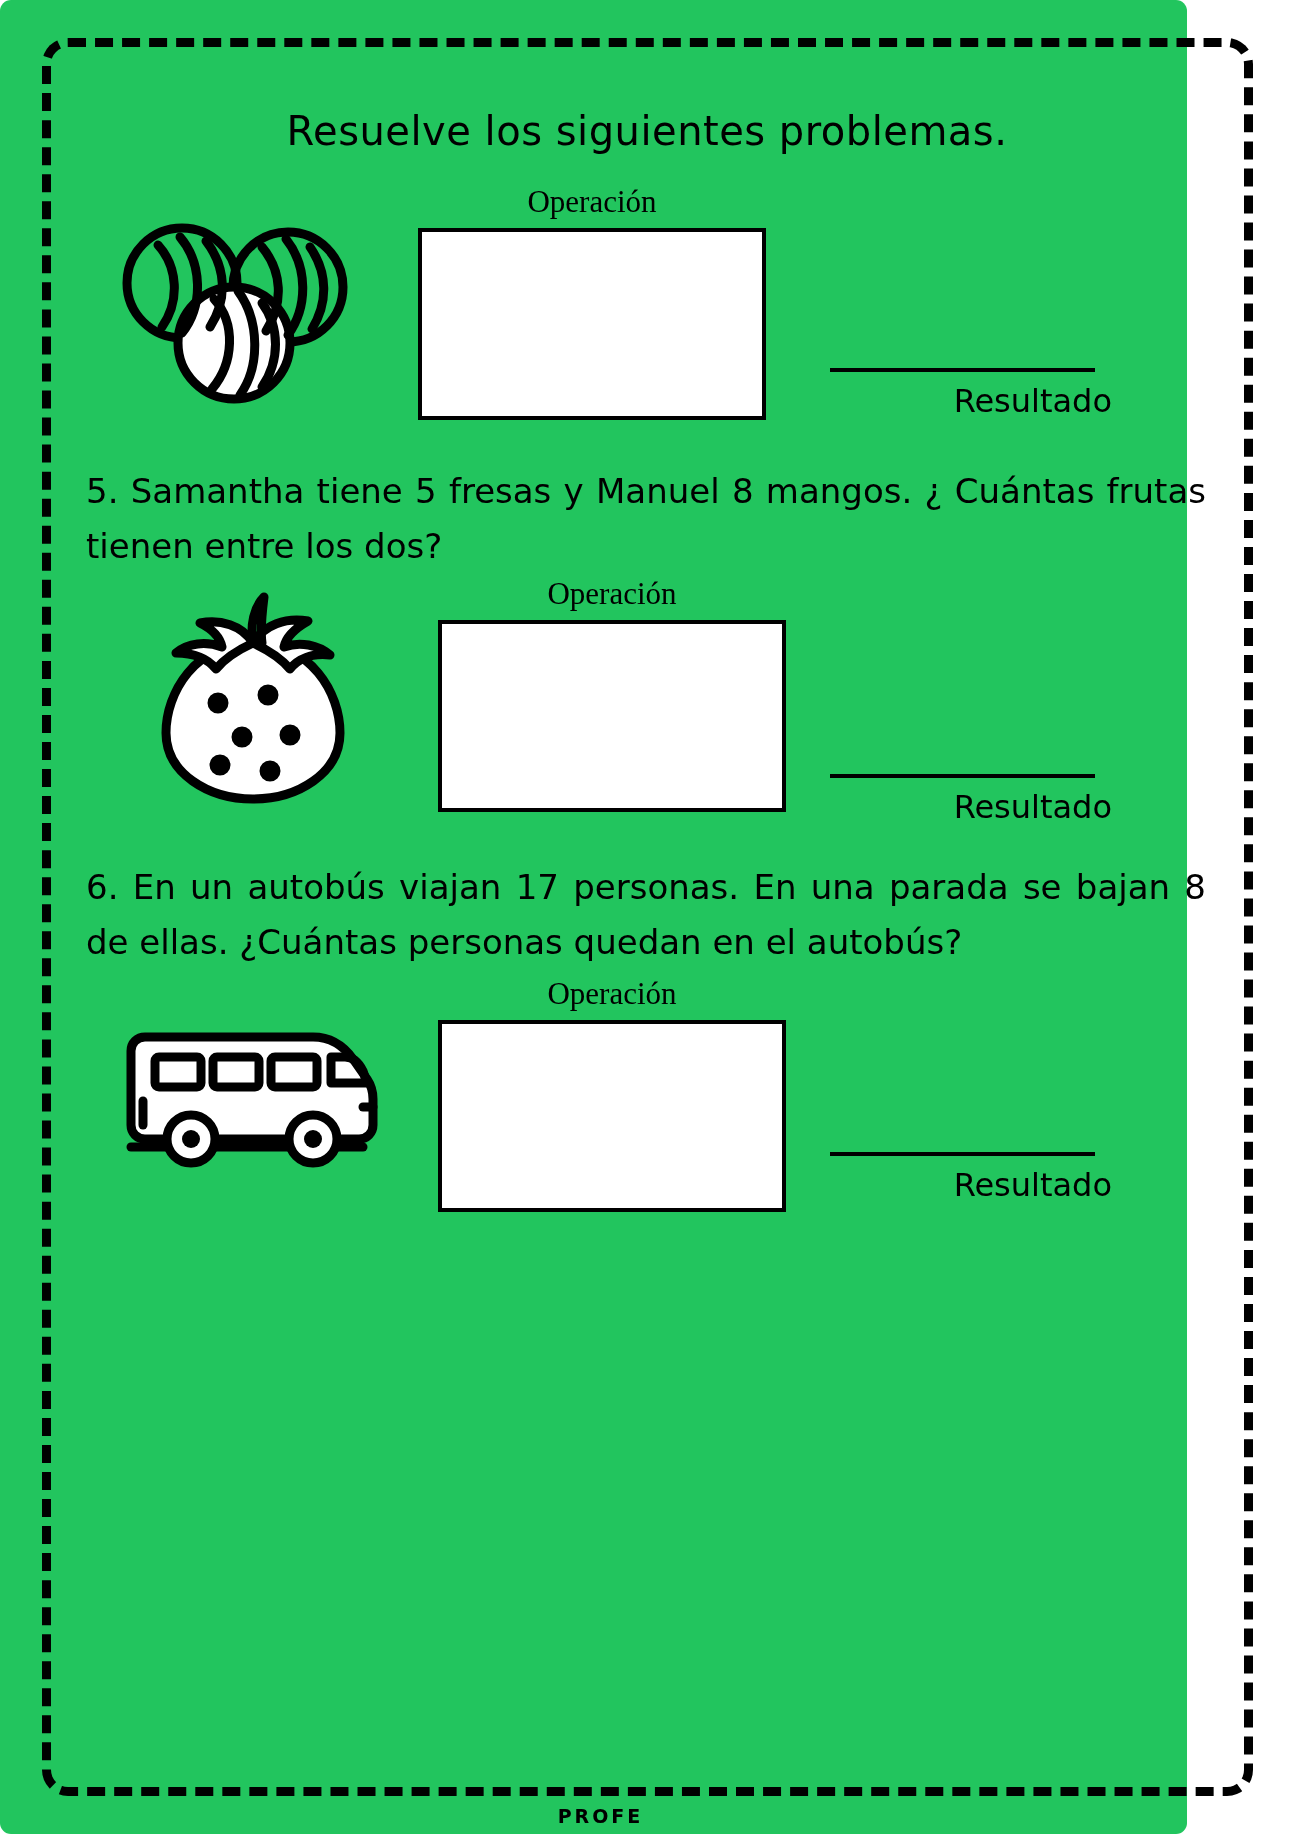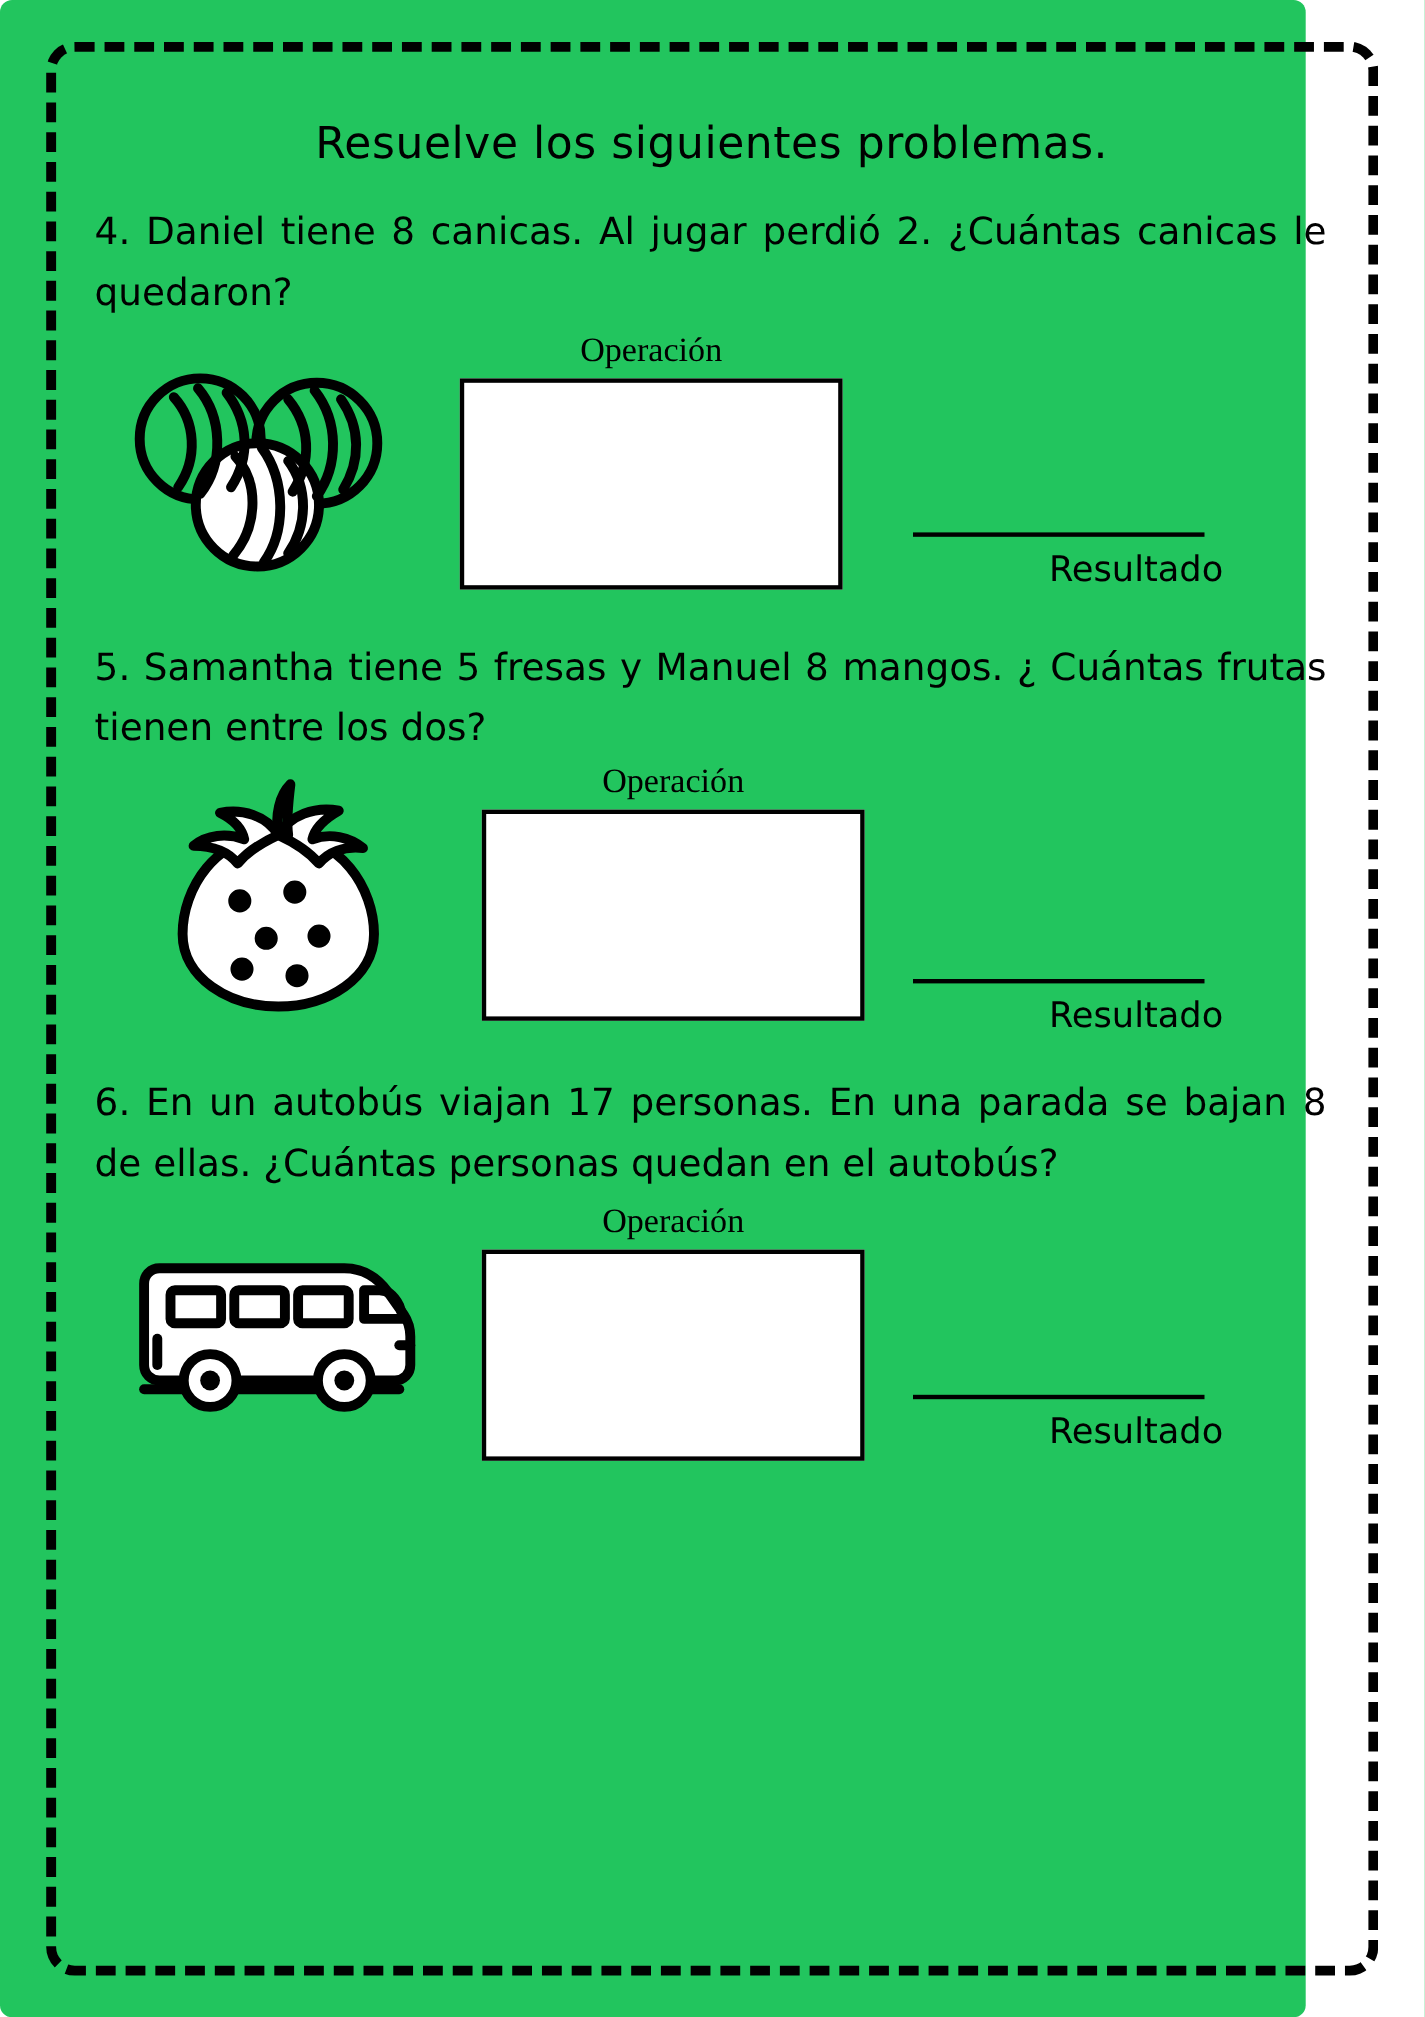--- a/index.html
+++ b/index.html
@@ -164,21 +164,20 @@
 <body>
 
 <div class="page">
   <div class="worksheet-border"></div>
 
   <div class="content">
 
     <div class="worksheet-title">Resuelve los siguientes problemas.</div>
 
     <div class="problem p1">
-      <div class="problem-text">4. Daniel tiene 8 canicas. Al jugar perdió 2. ¿Cuántas canicas le quedaron?</div>
 
       <div class="problem-body">
 
         <div class="figure">
           <svg width="250" height="190" viewBox="0 0 250 190">
             <g fill="none" stroke="#000" stroke-width="9" stroke-linecap="round" stroke-linejoin="round">
               <circle cx="72" cy="68" r="55"></circle>
               <circle cx="178" cy="72" r="55"></circle>
               <circle cx="124" cy="128" r="56" fill="#fff"></circle>
               <path d="M48 30 C68 52 70 86 52 112"></path>
@@ -277,14 +276,15 @@
           <div class="result-line"></div>
           <div class="result-label">Resultado</div>
         </div>
 
       </div>
     </div>
 
   </div>
 
   <div class="footer-logo">
+    <span class="footer-profe">PROFE</span>
   </div>
 </div>
 
 </body></html>

